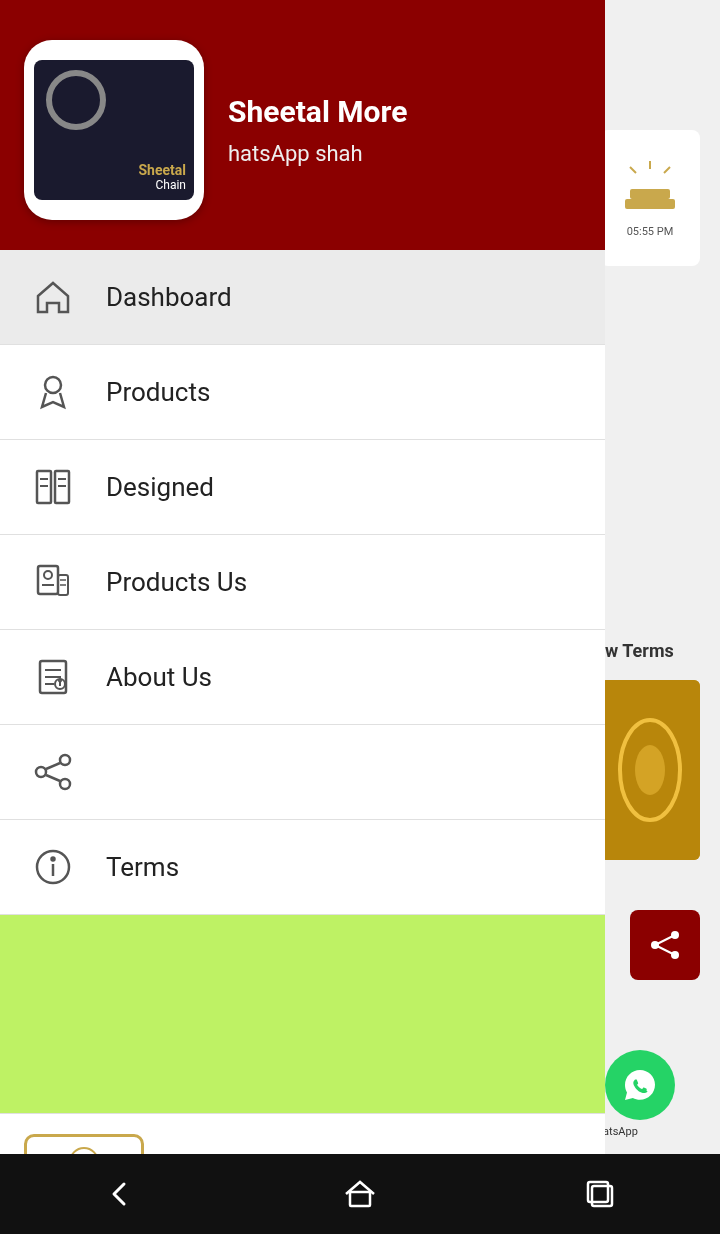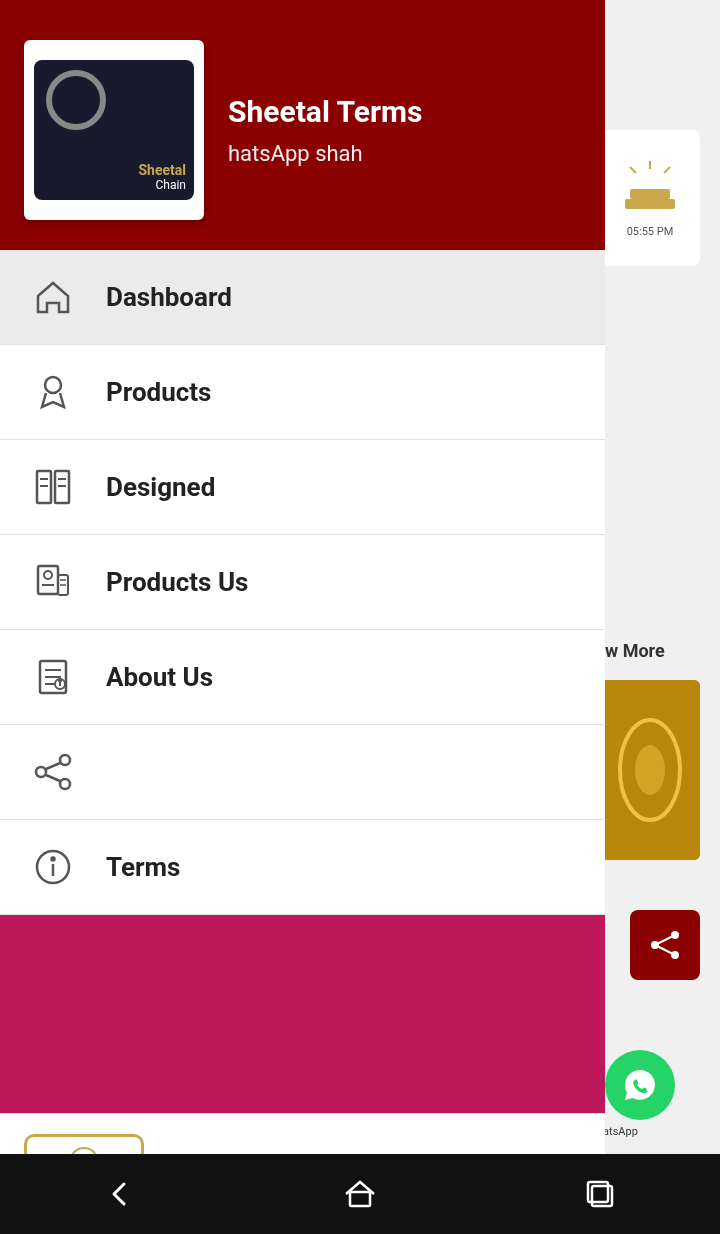--- a/index.html
+++ b/index.html
@@ -141,21 +141,21 @@
       display: flex;
       align-items: center;
       gap: 24px;
       min-height: 200px;
     }
 
     .logo-container {
       width: 180px;
       height: 180px;
       background: white;
-      border-radius: 6px;
+      border-radius: 28px;
       display: flex;
       align-items: center;
       justify-content: center;
       overflow: hidden;
       flex-shrink: 0;
       box-shadow: 0 2px 8px rgba(0,0,0,0.3);
     }
 
     .logo-inner {
       width: 160px;
@@ -213,22 +213,21 @@
 
     .user-name {
       color: #eee;
       font-size: 22px;
     }
 
     
     .nav-list {
       flex: 1;
       overflow-y: auto;
-      background: #be185d;
-      font-weight: bold;
+      background: #bef264;
     }
 
     .nav-item {
       display: flex;
       align-items: center;
       gap: 28px;
       padding: 22px 28px;
       border-bottom: 1px solid #e0e0e0;
       background: white;
       cursor: pointer;
@@ -355,21 +354,21 @@
       <line x1="50" y1="8" x2="44" y2="14" stroke="#c9a84c" stroke-width="2"></line>
       <line x1="10" y1="8" x2="16" y2="14" stroke="#c9a84c" stroke-width="2"></line>
 
       <rect x="10" y="30" width="40" height="10" rx="2" fill="#c9a84c"></rect>
       <rect x="5" y="40" width="50" height="10" rx="2" fill="#c9a84c"></rect>
     </svg>
   </div>
   <div class="gold-time">05:55 PM</div>
 </div>
 
-<div class="bg-view-more">w More</div>
+<div class="bg-view-more">w Terms</div>
 
 <div class="bg-jewelry">
   <svg width="100" height="180" viewBox="0 0 100 180">
     <rect width="100" height="180" fill="#b8860b"></rect>
     <ellipse cx="50" cy="90" rx="30" ry="50" fill="none" stroke="#f0c040" stroke-width="4"></ellipse>
     <ellipse cx="50" cy="90" rx="15" ry="25" fill="#f0c040" opacity="0.5"></ellipse>
   </svg>
 </div>
 
 <div class="bg-share-btn">
@@ -395,21 +394,21 @@
     <div class="logo-container">
       <div class="logo-inner">
         <div class="logo-ring"></div>
         <div class="logo-text-block">
           <span class="logo-text-sheetal">Sheetal</span>
           <span class="logo-text-chain">Chain</span>
         </div>
       </div>
     </div>
     <div class="header-info">
-      <div class="company-name">Sheetal Terms</div>
+      <div class="company-name">Sheetal More</div>
       <div class="user-name">hatsApp shah</div>
     </div>
   </div>
 
   <div class="nav-list">
 
     <div class="nav-item active">
       <div class="nav-icon">
         <svg class="icon-svg" viewBox="0 0 42 42" fill="none" stroke="#555" stroke-width="2.5">
           <path d="M6 20L21 7L36 20V36H27V27H15V36H6V20Z" stroke="#555" stroke-width="2.5" fill="none"></path>

